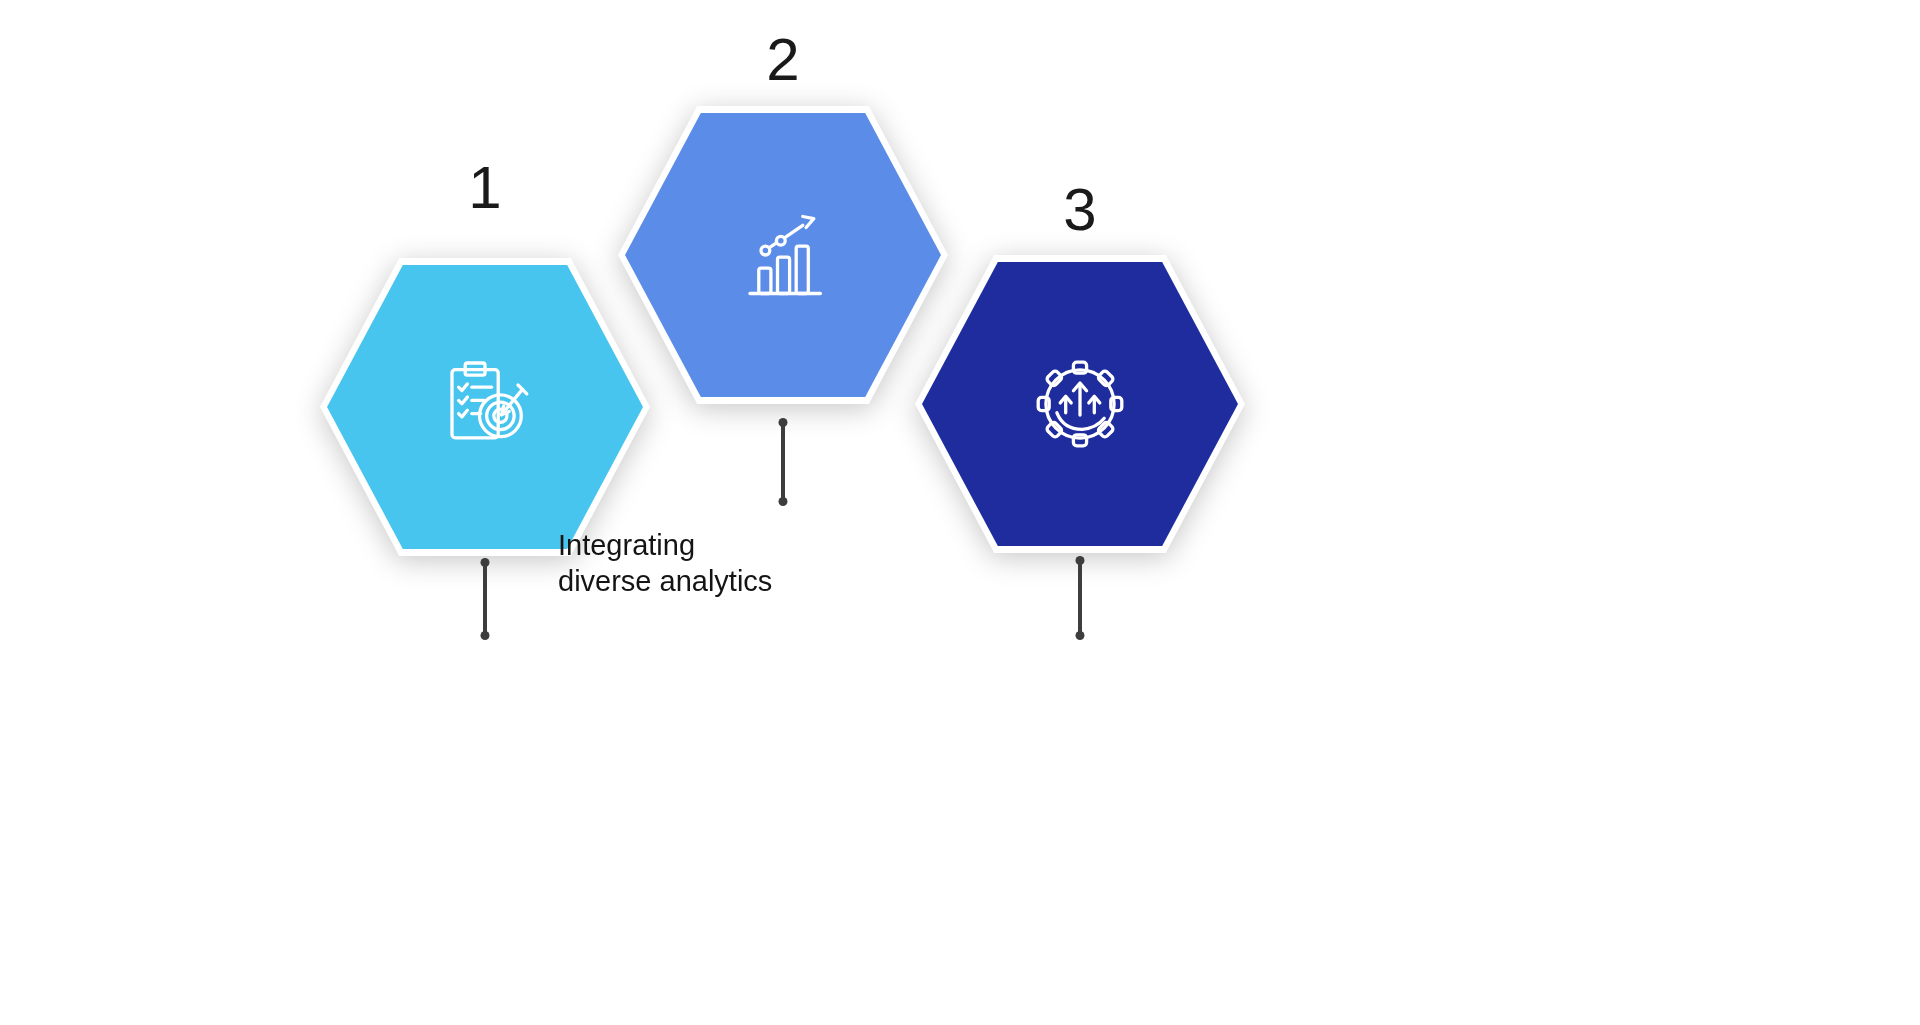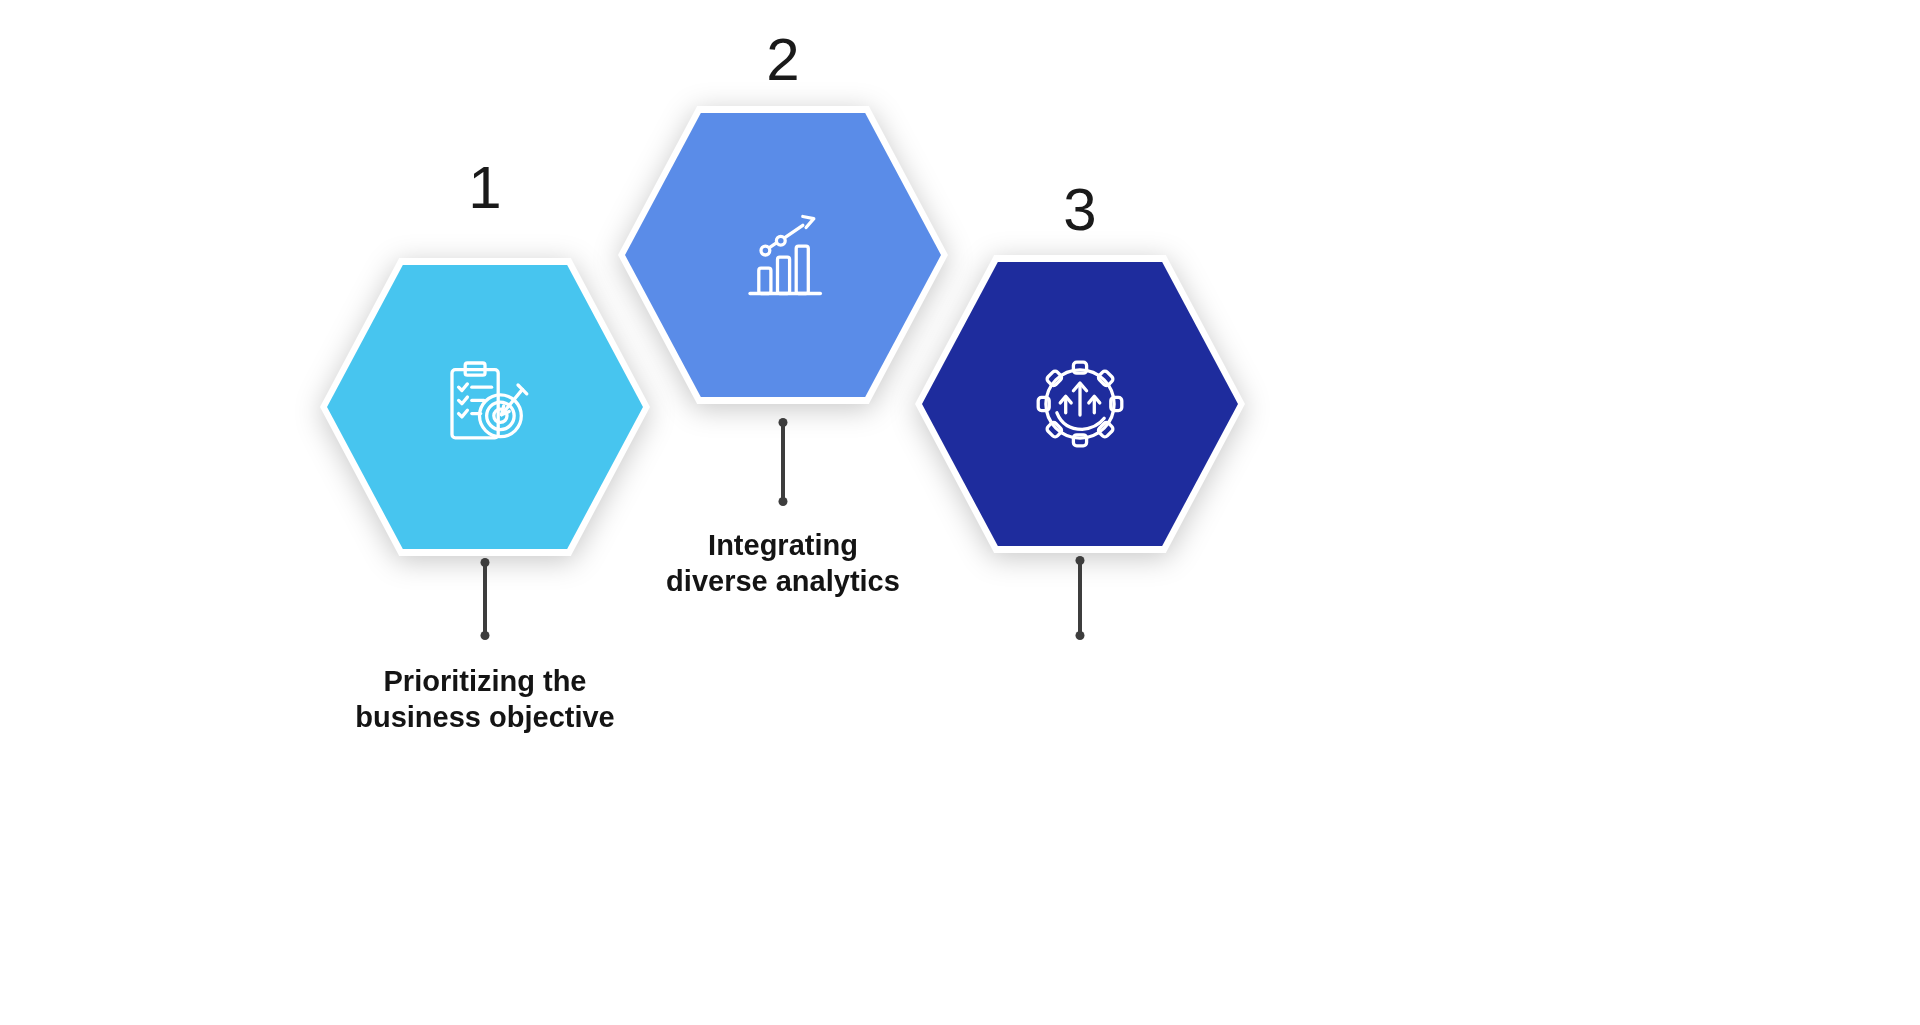--- a/index.html
+++ b/index.html
@@ -81,23 +81,23 @@
   .connector::before { top: -2px; }
   .connector::after { bottom: -2px; }
   .step-1 .connector { top: 560px; height: 78px; }
   .step-2 .connector { top: 420px; height: 84px; }
   .step-3 .connector { top: 558px; height: 80px; }
 
   .step-label {
     position: absolute;
     left: -60px;
     width: 450px;
-    text-align: center;
+    text-align: left;
     font-size: 29px;
-    font-weight: 700;
+    font-weight: 400;
     line-height: 36px;
     color: var(--label-color, #141414);
     white-space: pre-line;
   }
   .step-1 .step-label { top: 663px; }
   .step-2 .step-label { top: 527px; }
   .step-3 .step-label { top: 665px; }
 </style>
 </head>
 <body>
@@ -122,22 +122,20 @@
             <circle cx="64" cy="58" r="12.5"></circle>
             <circle cx="64" cy="58" r="6"></circle>
             <line x1="84" y1="34" x2="65" y2="57"></line>
             <polyline points="72,54 65,57 67,49"></polyline>
             <polyline points="80,30 84,34 88,38"></polyline>
           </svg>
         </div>
       </div>
     </div>
     <div class="connector"></div>
-    <div class="step-label">Prioritizing the
-business objective</div>
   </div>
 
   <div class="step step-2">
     <div class="step-number">2</div>
     <div class="hex-shadow">
       <div class="hex-outer">
         <div class="hex-inner" style="background: rgb(90, 140, 232);">
           <svg class="hex-icon" viewBox="0 0 100 100" fill="none" stroke="#ffffff" stroke-width="3" stroke-linecap="round" stroke-linejoin="round">
             <line x1="20" y1="85" x2="84" y2="85"></line>
             <rect x="28" y="62" width="11" height="23" rx="2"></rect>

